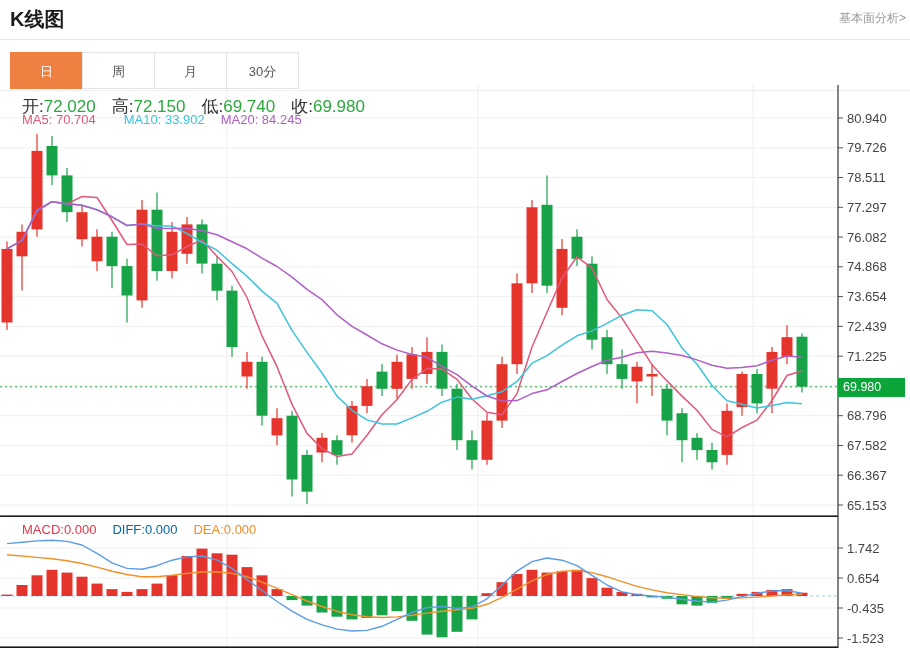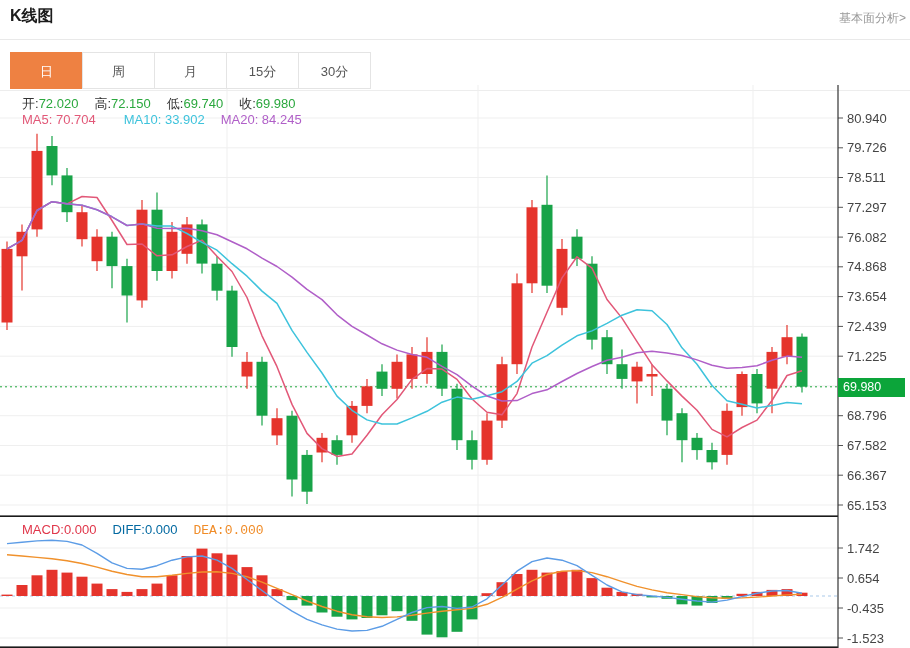--- a/index.html
+++ b/index.html
@@ -1,62 +1,61 @@
 <!DOCTYPE html>
 <html><head>
 <meta charset="utf-8">
 <style>
   html,body{margin:0;padding:0;}
   body{
     width:910px;height:648px;position:relative;overflow:hidden;
     background:#fff;font-family:"Liberation Sans","DejaVu Sans",sans-serif;
     -webkit-font-smoothing:antialiased;
   }
-  .page-title{position:absolute;left:10px;top:6px;font-size:16px;font-weight:bold;color:#1b1b1b;}
+  .page-title{position:absolute;left:10px;top:6px;font-size:20px;font-weight:bold;color:#1b1b1b;}
   .analysis-link{position:absolute;right:4px;top:10px;font-size:12px;color:#999;cursor:pointer;}
   .header-divider{position:absolute;top:39px;left:0;width:910px;height:0;border-top:1px solid #e9e9e9;}
   .tabbar{position:absolute;left:10px;top:52px;display:flex;z-index:5;}
   .tab{
     width:73px;height:37px;line-height:37px;text-align:center;font-size:13px;color:#555;
     background:#fff;border:1px solid #e4e4e4;margin-left:-1px;cursor:pointer;box-sizing:border-box;
   }
   .tab:first-child{margin-left:0;}
   .tab.selected{background:#ee8142;border-color:#ee8142;color:#fff;}
   .chart-top-border{position:absolute;top:90px;left:0;width:910px;height:0;border-top:1px solid #ededed;}
-  .ohlc-row{position:absolute;left:22px;top:95px;font-size:13px;z-index:4;white-space:nowrap;}
+  .ohlc-row{position:absolute;left:22px;top:95px;font-size:17px;z-index:4;white-space:nowrap;}
   .ohlc-row .lbl{color:#333;}
   .ohlc-row .val{color:#2ba83e;margin-right:16px;}
   .ma-row{position:absolute;left:22px;top:112px;font-size:13px;z-index:4;white-space:nowrap;}
   .ma-row .ma5{color:#e25878;margin-right:28px;}
   .ma-row .ma10{color:#3ec3dc;margin-right:16px;}
   .ma-row .ma20{color:#b05fc8;}
   .macd-row{position:absolute;left:22px;top:522px;font-size:13px;z-index:4;white-space:nowrap;}
   .macd-row .m{color:#e0364a;margin-right:16px;text-align:right;}
   .macd-row .d{color:#0369a1;margin-right:16px;}
-  .macd-row .a{color:#f08c28;font-family:Liberation Mono, monospace;}
+  .macd-row .a{color:#f08c28;}
   svg{position:absolute;left:0;display:block;}
   #mainChart{top:85px;}
   #macdChart{top:517px;}
   .price-badge{
     position:absolute;left:838px;top:378px;width:67px;height:19px;line-height:19px;
     background:#0ca53a;color:#fff;font-size:12.5px;padding-left:5px;box-sizing:border-box;z-index:6;
   }
 </style>
 </head>
 <body>
 
 <div class="page-title">K线图</div>
 <div class="analysis-link">基本面分析&gt;</div>
 <div class="header-divider"></div>
 
 <div class="tabbar">
   <div class="tab selected">日</div>
   <div class="tab">周</div>
   <div class="tab">月</div>
-  <div class="tab">15分</div>
   <div class="tab">30分</div>
 </div>
 
 <div class="chart-top-border"></div>
 
 <div class="ohlc-row">
   <span class="lbl">开:</span><span class="val">72.020</span><span class="lbl">高:</span><span class="val">72.150</span><span class="lbl">低:</span><span class="val">69.740</span><span class="lbl">收:</span><span class="val">69.980</span>
 </div>
 
 <div class="ma-row">

